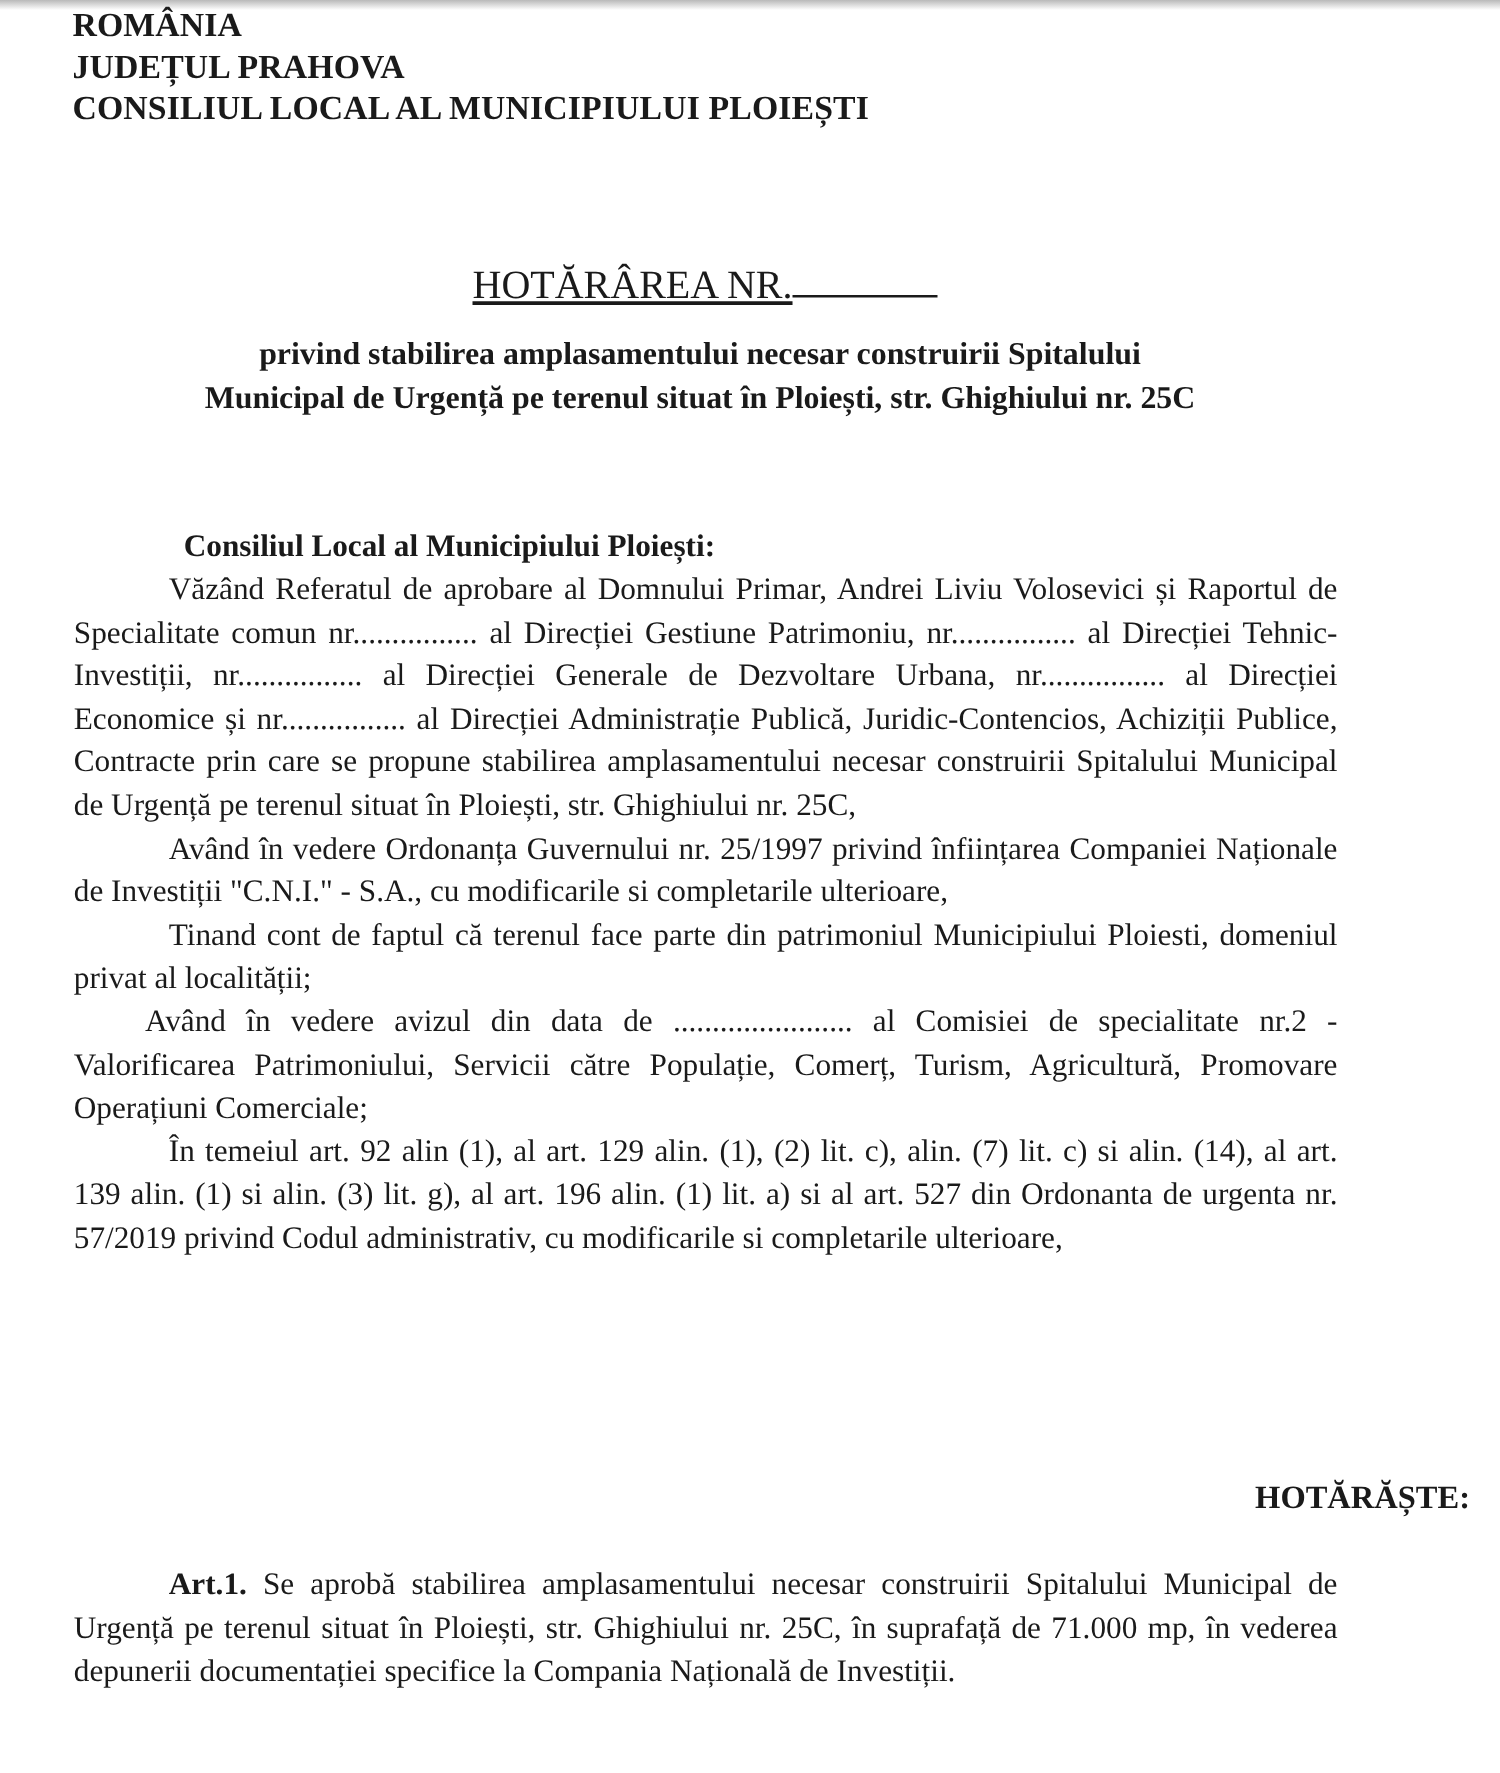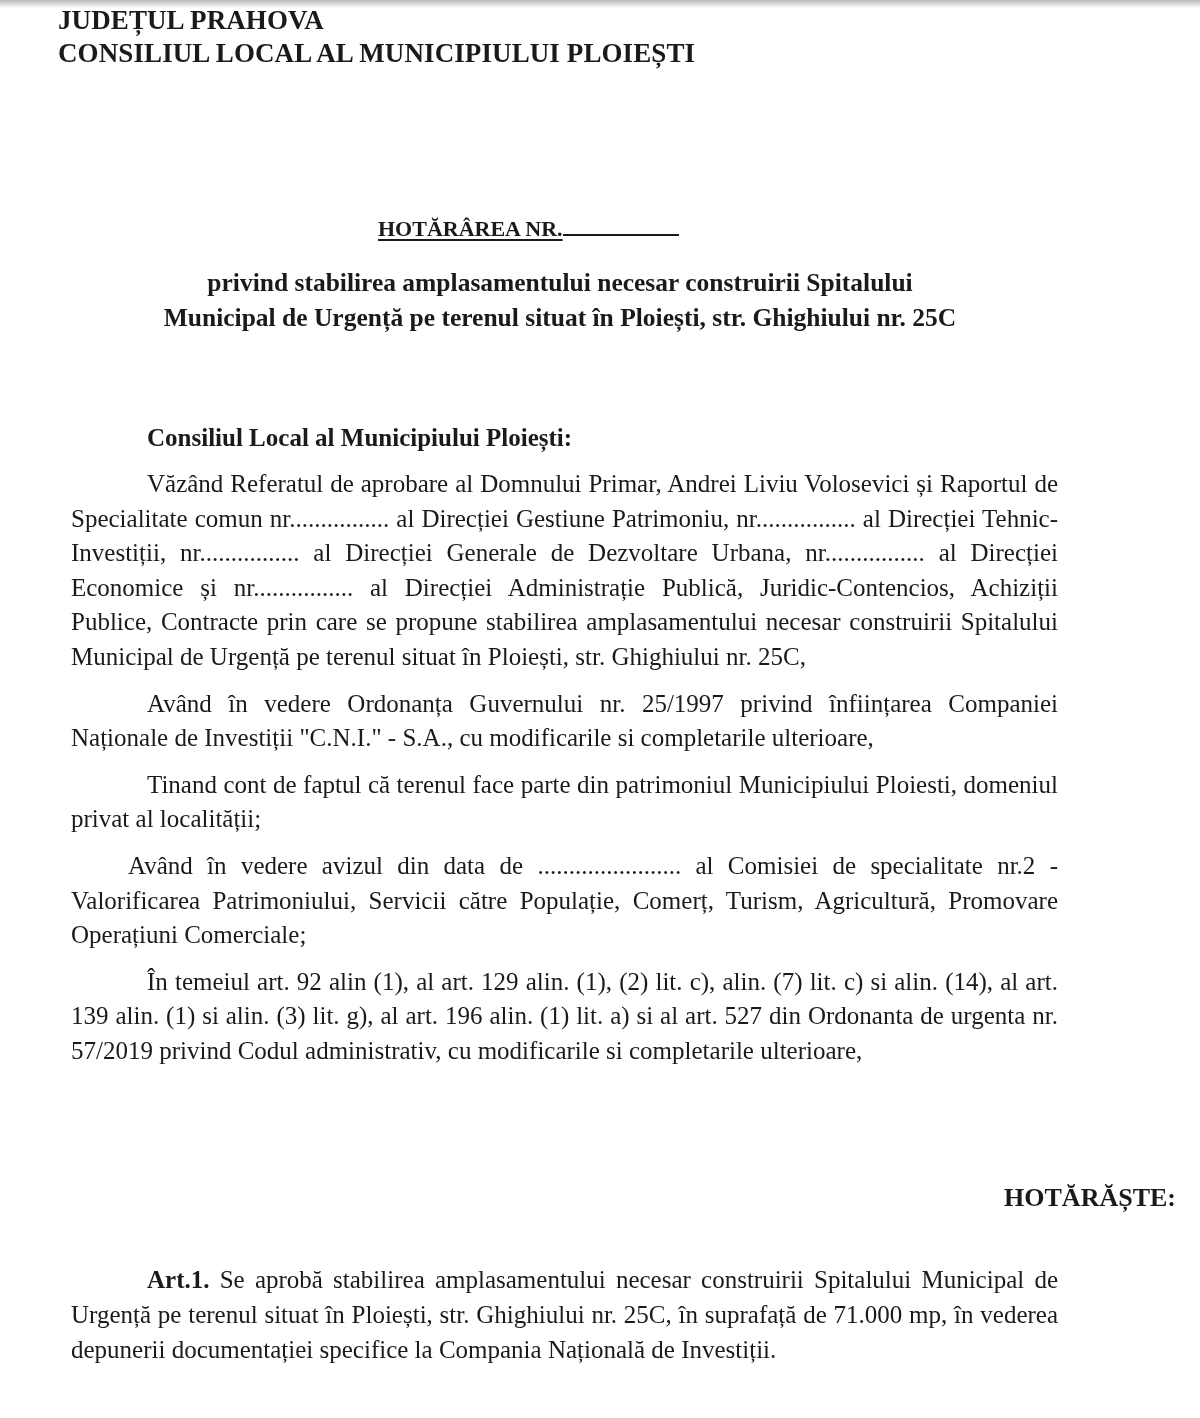--- a/index.html
+++ b/index.html
@@ -29,22 +29,22 @@
       font-size: 27px;
       line-height: 33px;
       letter-spacing: 0.1px;
     }
     .header-line { display: block; white-space: nowrap; }
 
     .title {
       position: absolute;
       left: 378px;
       top: 212px;
-      font-weight: bold;
-      font-size: 22px;
+      font-weight: normal;
+      font-size: 32px;
       line-height: 30px;
       white-space: nowrap;
     }
     .title-underline {
       text-decoration: underline;
       text-underline-offset: 3px;
     }
     .title-blank {
       display: inline-block;
       width: 116px;
@@ -75,21 +75,21 @@
     }
     .council-label {
       position: absolute;
       left: 147px;
       top: 421px;
       font-weight: bold;
       font-size: 25px;
       line-height: 34px;
       white-space: nowrap;
     }
-    .para { margin: 12px; text-indent: 76px; text-align: justify; }
+    .para { margin: 0; text-indent: 76px; text-align: justify; }
     .para.indent-small { text-indent: 57px; }
 
     .decision {
       position: absolute;
       left: 0;
       width: 1176px;
       top: 1182px;
       text-align: right;
       font-weight: bold;
       font-size: 26px;
@@ -106,20 +106,21 @@
     }
     .article .para { text-indent: 76px; }
     .art-label { font-weight: bold; }
   </style>
 </head>
 <body>
 
 <div class="top-shadow"></div>
 
 <div class="header-block">
+  <span class="header-line">ROMÂNIA</span>
   <span class="header-line">JUDEȚUL PRAHOVA</span>
   <span class="header-line">CONSILIUL LOCAL AL MUNICIPIULUI PLOIEȘTI</span>
 </div>
 
 <div class="title">
   <span class="title-underline">HOTĂRÂREA NR.</span><span class="title-blank"></span>
 </div>
 
 <div class="subtitle">
   <span>privind stabilirea amplasamentului necesar construirii Spitalului</span>

